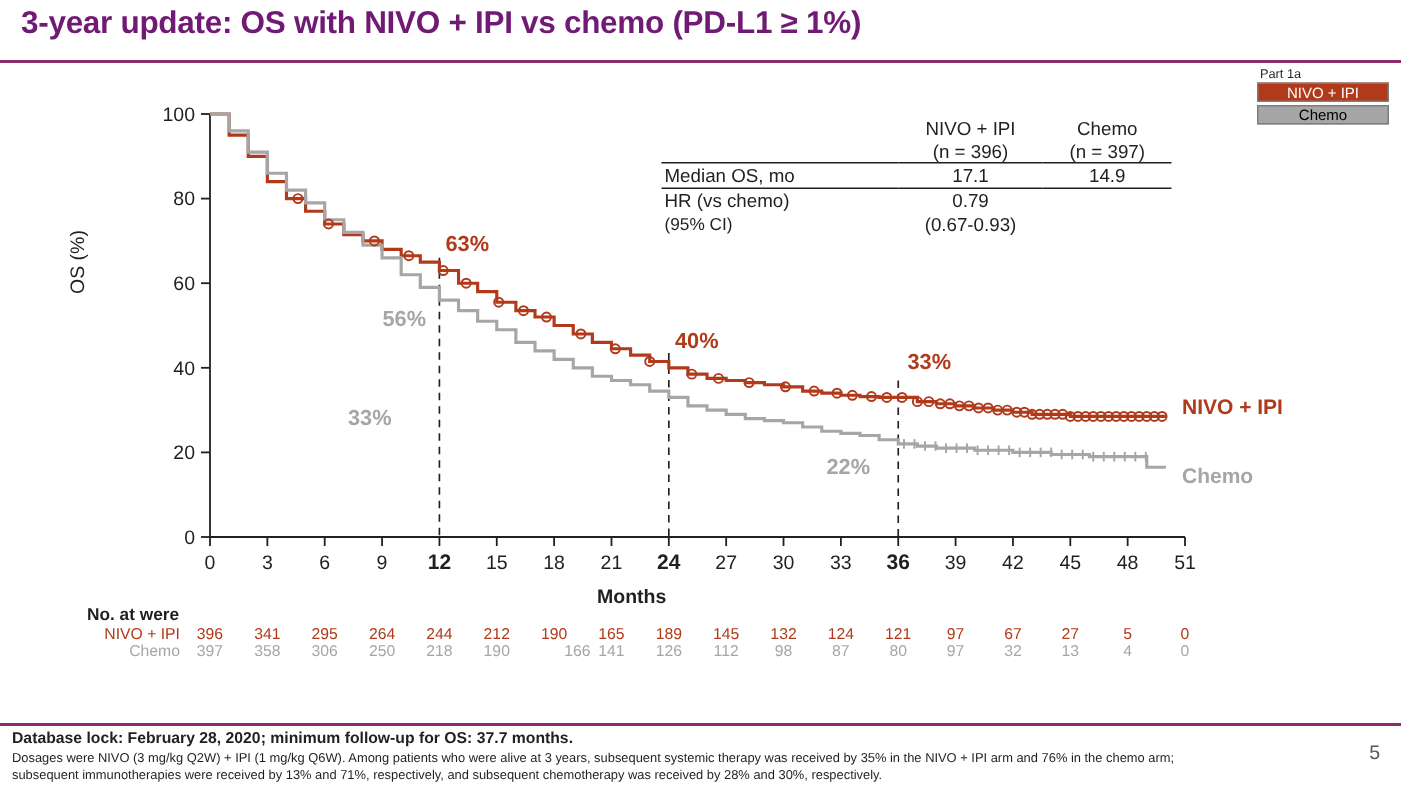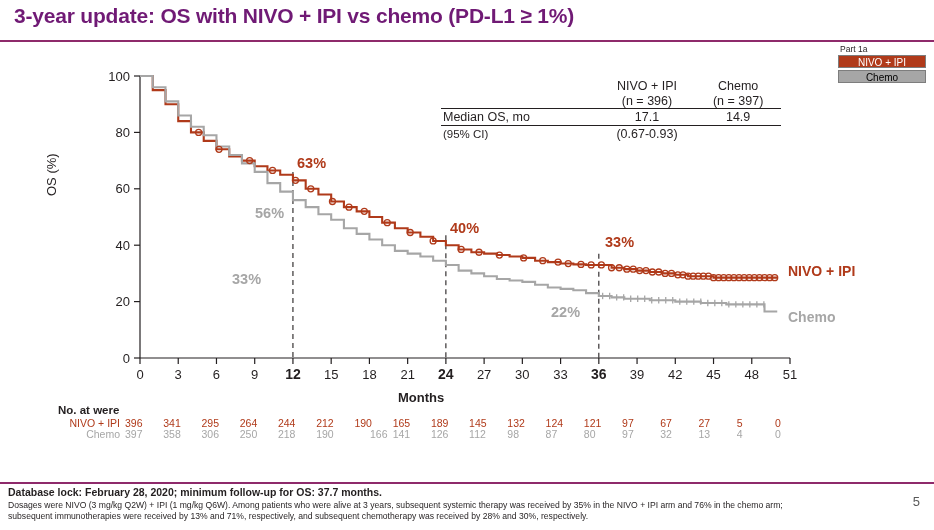--- a/index.html
+++ b/index.html
@@ -163,21 +163,21 @@
     left: 0;
     width: 62px;
     text-align: right;
     font-size: 10.5px;
   }
   .risk-name.nivo { color: #b03a1a; }
   .risk-name.chemo { color: #a6a6a6; }
   .risk-val {
     position: absolute;
     width: 30px;
-    text-align: left;
+    text-align: center;
     font-size: 10.5px;
   }
   .risk-val.nivo { color: #b03a1a; }
   .risk-val.chemo { color: #a6a6a6; }
 
   
   .footer-rule {
     position: absolute;
     left: 0;
     top: 482px;
@@ -244,20 +244,25 @@
             <td colspan="3"></td>
           </tr>
       <tr>
         <td class="col-label">Median OS, mo</td>
         <td class="col-a">17.1</td>
         <td class="col-b">14.9</td>
       </tr>
       <tr class="rule">
             <td colspan="3"></td>
           </tr>
+      <tr>
+        <td class="col-label">HR (vs chemo)</td>
+        <td class="col-a">0.79</td>
+        <td class="col-b"></td>
+      </tr>
       <tr>
         <td class="col-label small">(95% CI)</td>
         <td class="col-a">(0.67-0.93)</td>
         <td class="col-b"></td>
       </tr>
     </tbody>
       </table>
   </div>
 
   <div class="plot-wrap">

